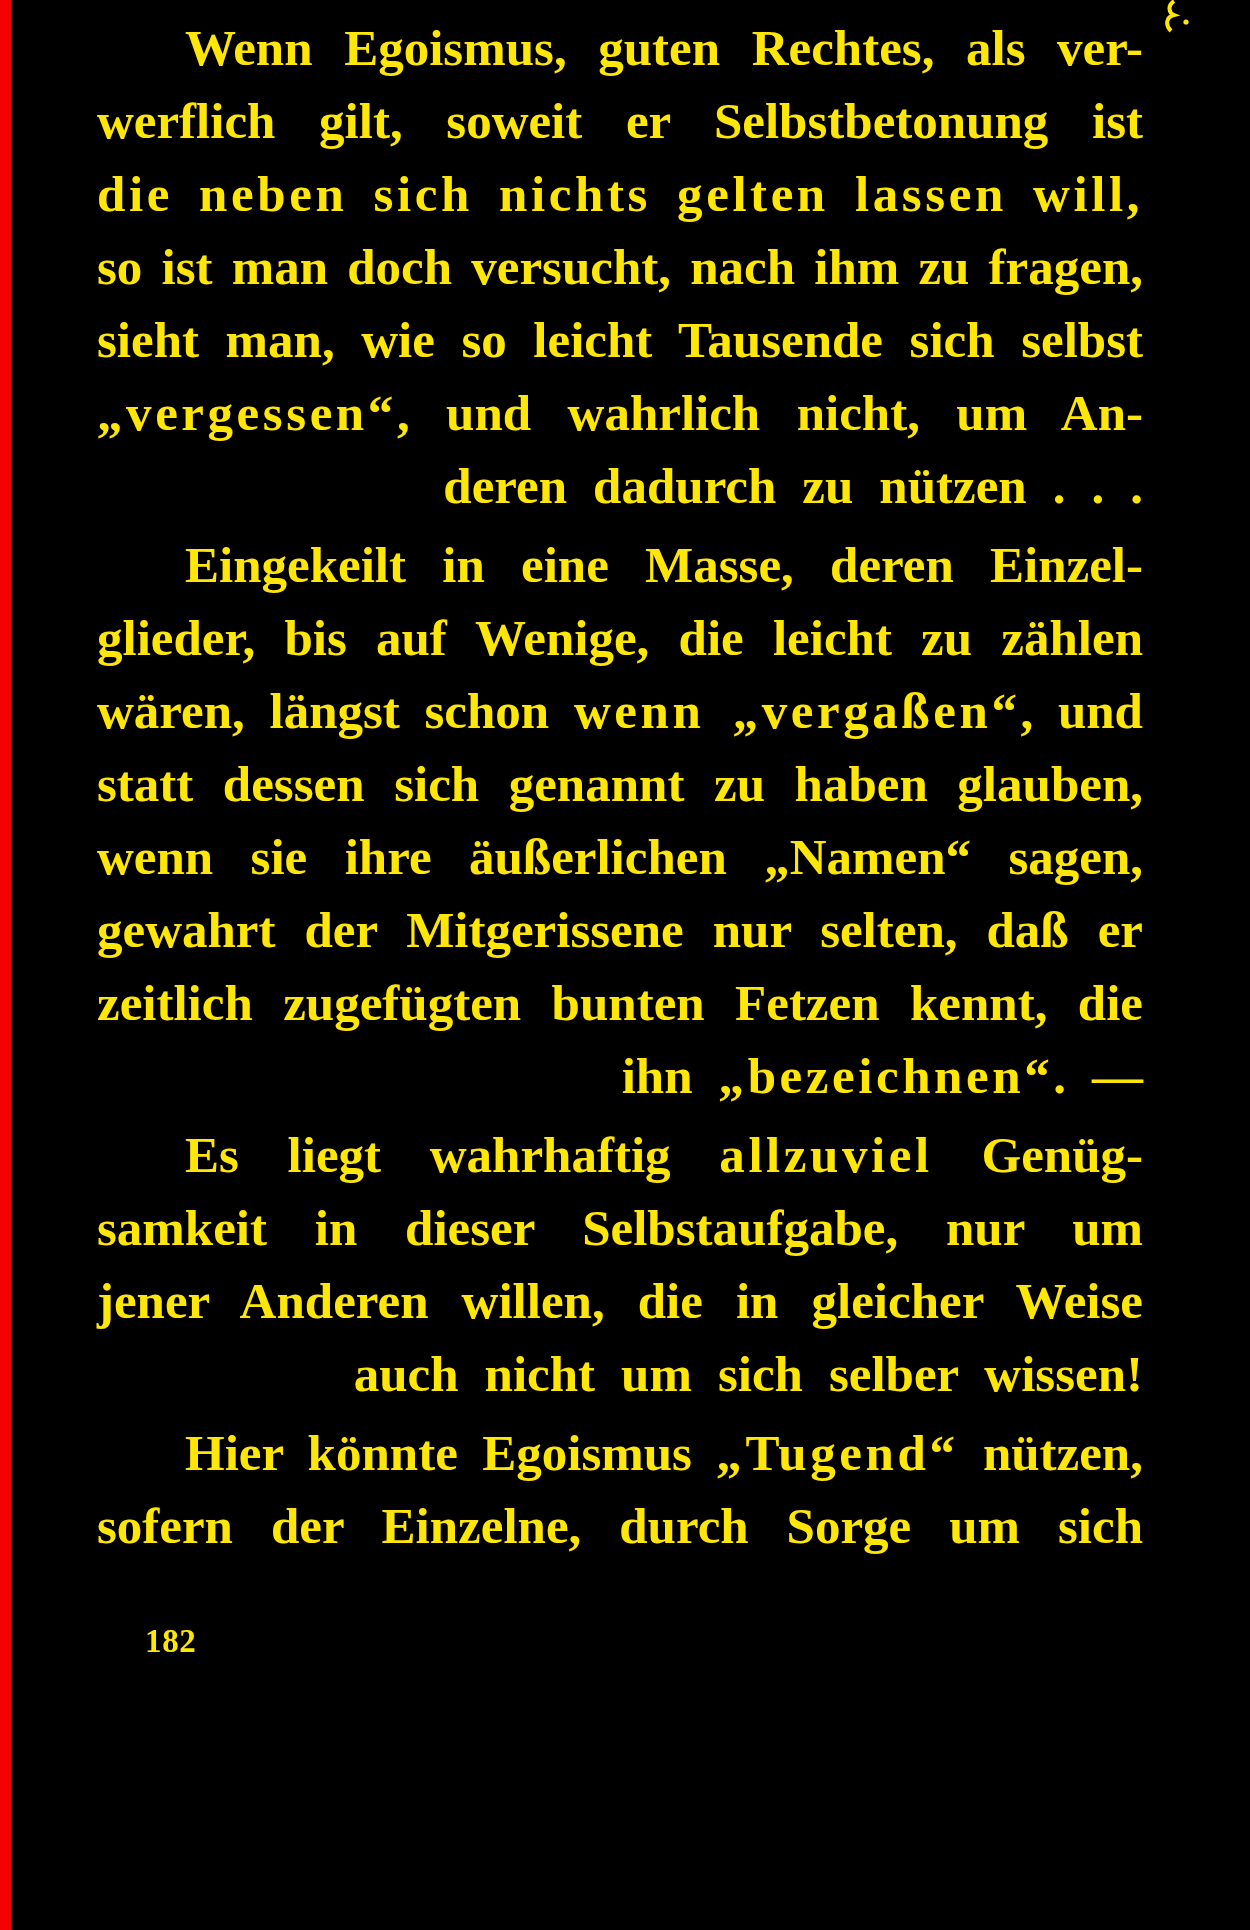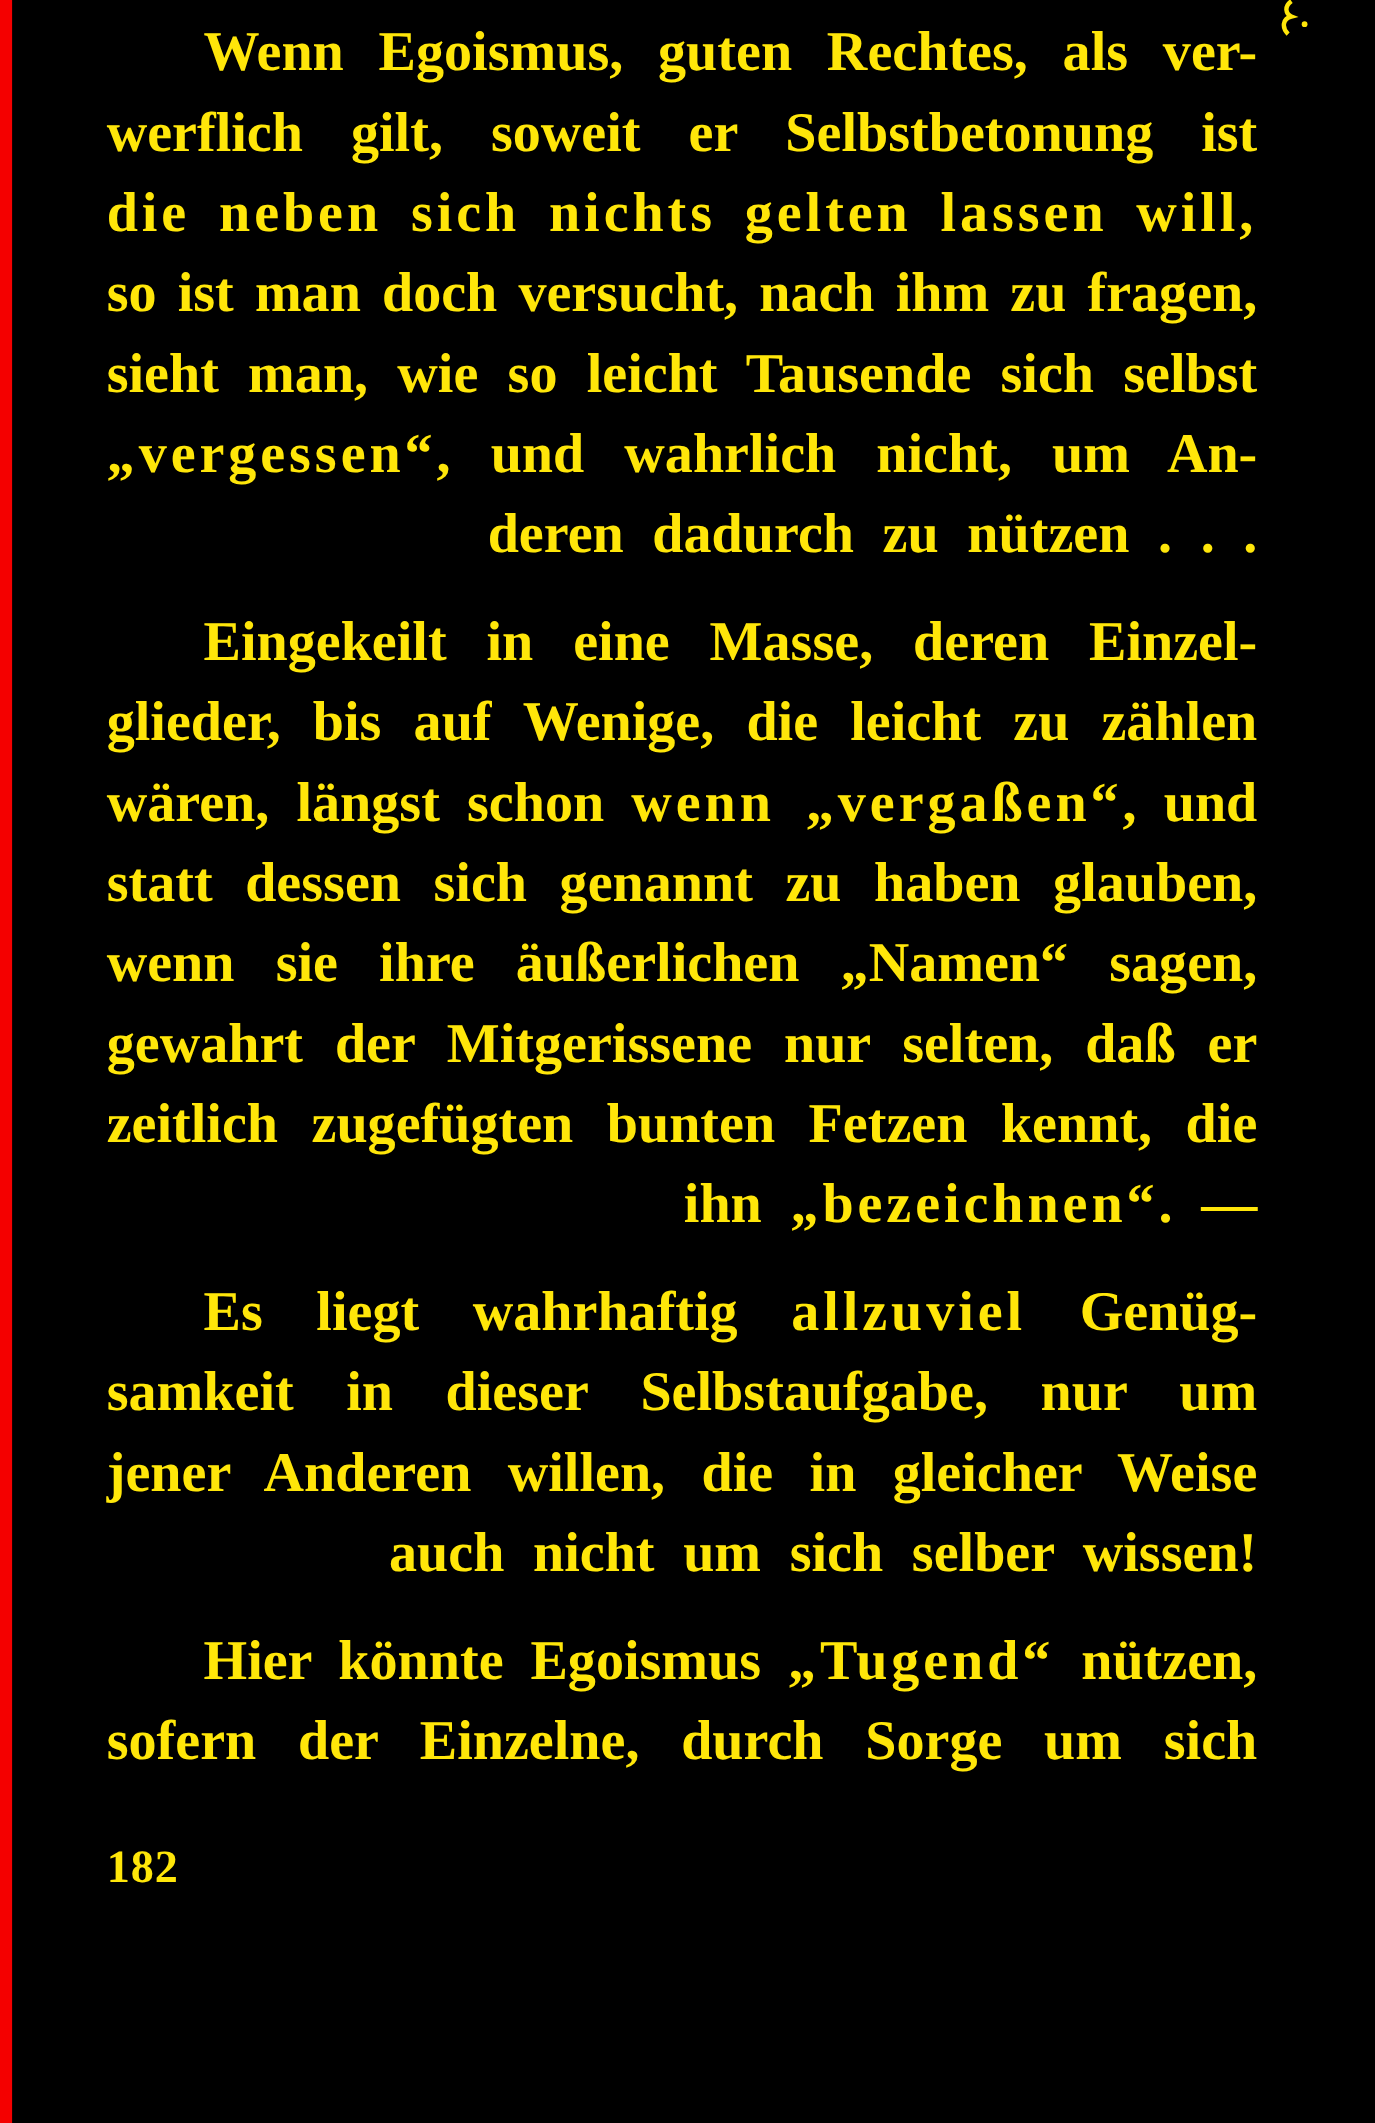--- a/index.html
+++ b/index.html
@@ -17,36 +17,37 @@
   .scan-mark{
     position:absolute;left:1158px;top:0;
   }
   main{
     position:absolute;left:97px;top:12px;width:1046px;
     font-weight:bold;
     font-size:51px;
     line-height:73px;
     -webkit-font-smoothing:antialiased;
   }
-  .para + .para{margin-top:25px;}
+  .para + .para{margin-top:6px;}
   .line{min-height:73px;}
   .line.fill{
     text-align:justify;
     text-align-last:justify;
   }
   .line.last{
     text-align:right;
     word-spacing:0.26em;
   }
   .line.indent{text-indent:88px;}
   .sperr{letter-spacing:0.07em;}
   .pagenum{
     margin-top:42px;
-    font-size:42px;
+    font-size:33px;
     letter-spacing:0.02em;
+    margin-left:48px;
   }
 </style>
 </head>
 <body style="background: rgb(0, 0, 0);">
 
 <div class="edge-strip" style="background: rgb(244, 0, 0);"></div>
 
 <svg class="scan-mark" width="34" height="36" viewBox="0 0 34 36" aria-hidden="true">
   <path d="M16 1 C9 6 11 13 16 15 C8 17 7 25 13 31" stroke="#ffe609" stroke-width="4" fill="none"></path>
   <circle cx="28" cy="22" r="2.6" fill="#ffe609"></circle>

